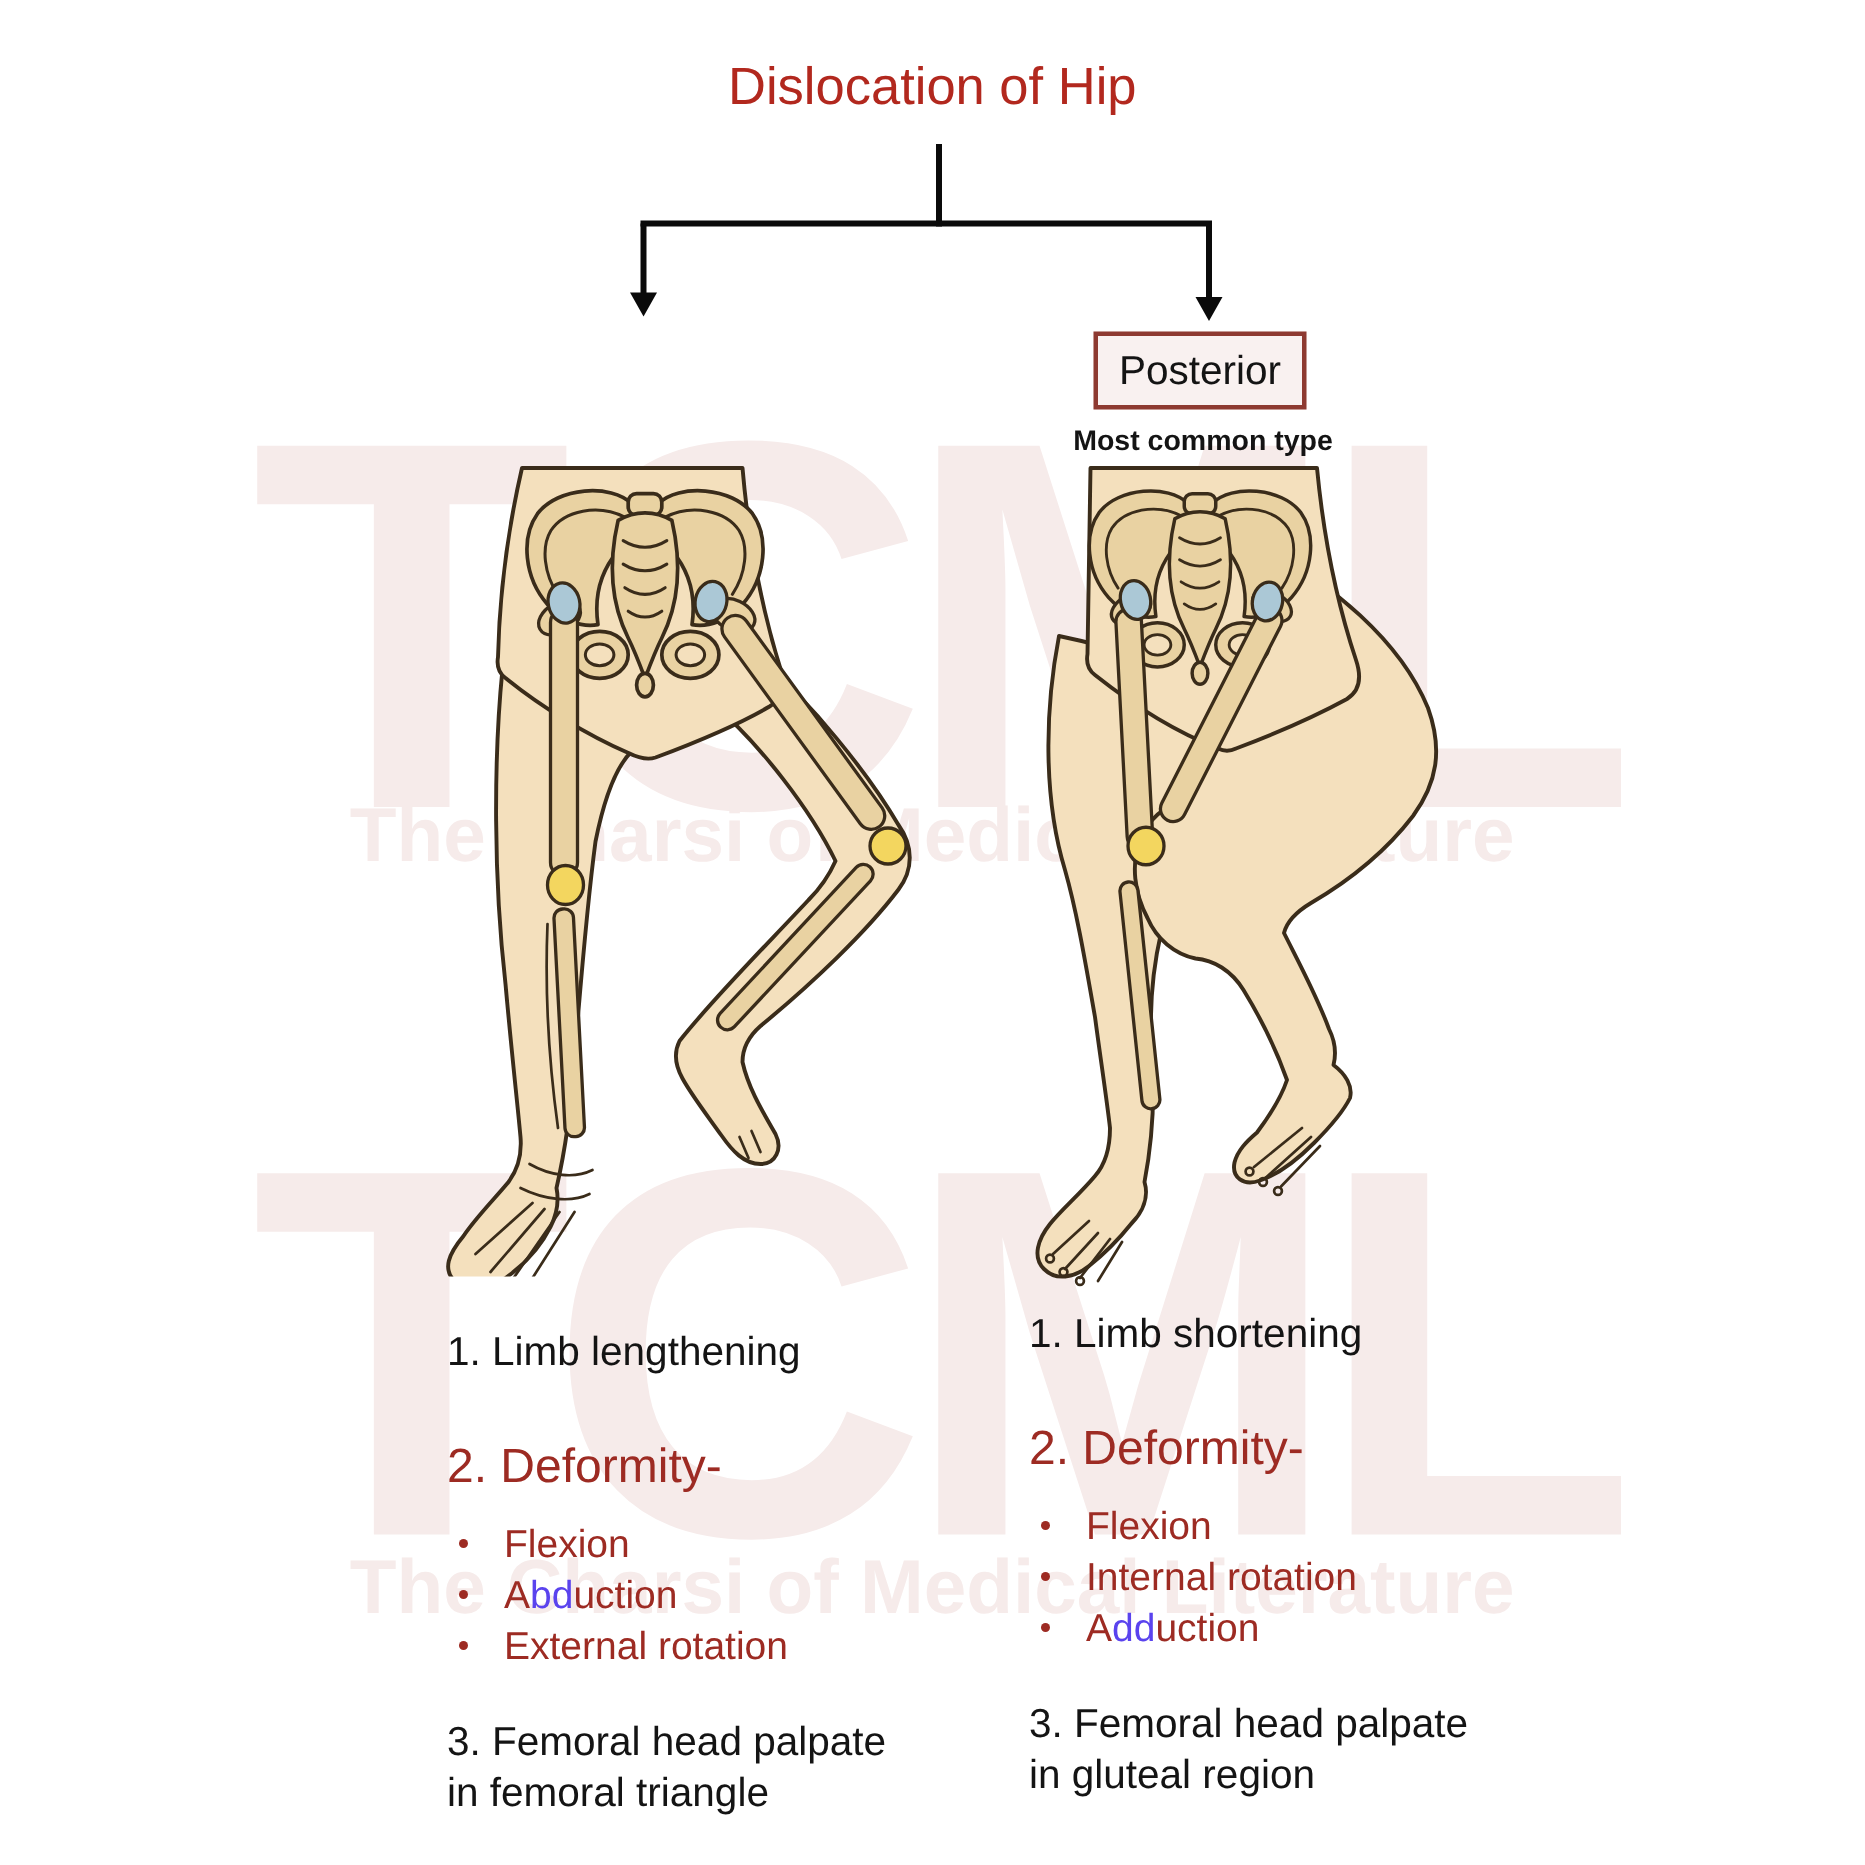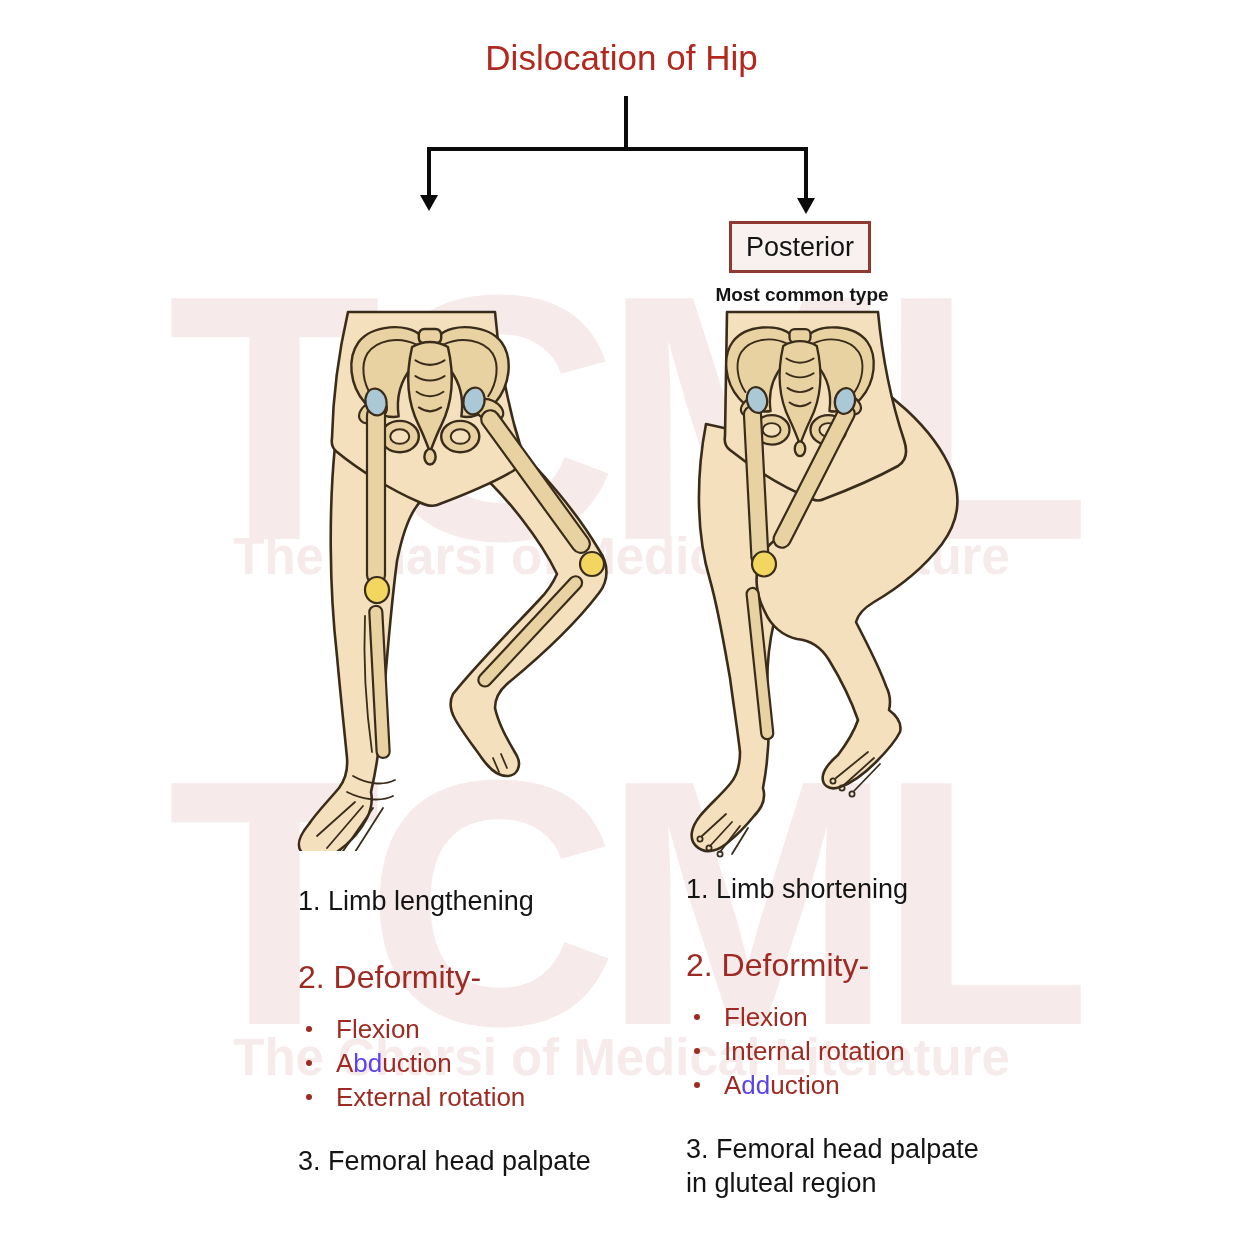--- a/index.html
+++ b/index.html
@@ -194,20 +194,21 @@
         <span class="dot"></span>
         <span><span>A</span><span class="blue">bd</span><span>uction</span></span>
       </div>
       <div class="bullet-row">
         <span class="dot"></span>
         <span><span>External rotation</span><span class="blue"></span><span></span></span>
       </div>
     </div>
     <div class="p3">
       <div>3. Femoral head palpate</div>
+      <div>in femoral triangle</div>
     </div>
   </div>
 
   <div class="col" id="col-posterior">
     <div class="p1">1. Limb shortening</div>
     <div class="p2">2. Deformity-</div>
     <div class="bullets">
       <div class="bullet-row">
         <span class="dot"></span>
         <span><span>Flexion</span><span class="blue"></span><span></span></span>

